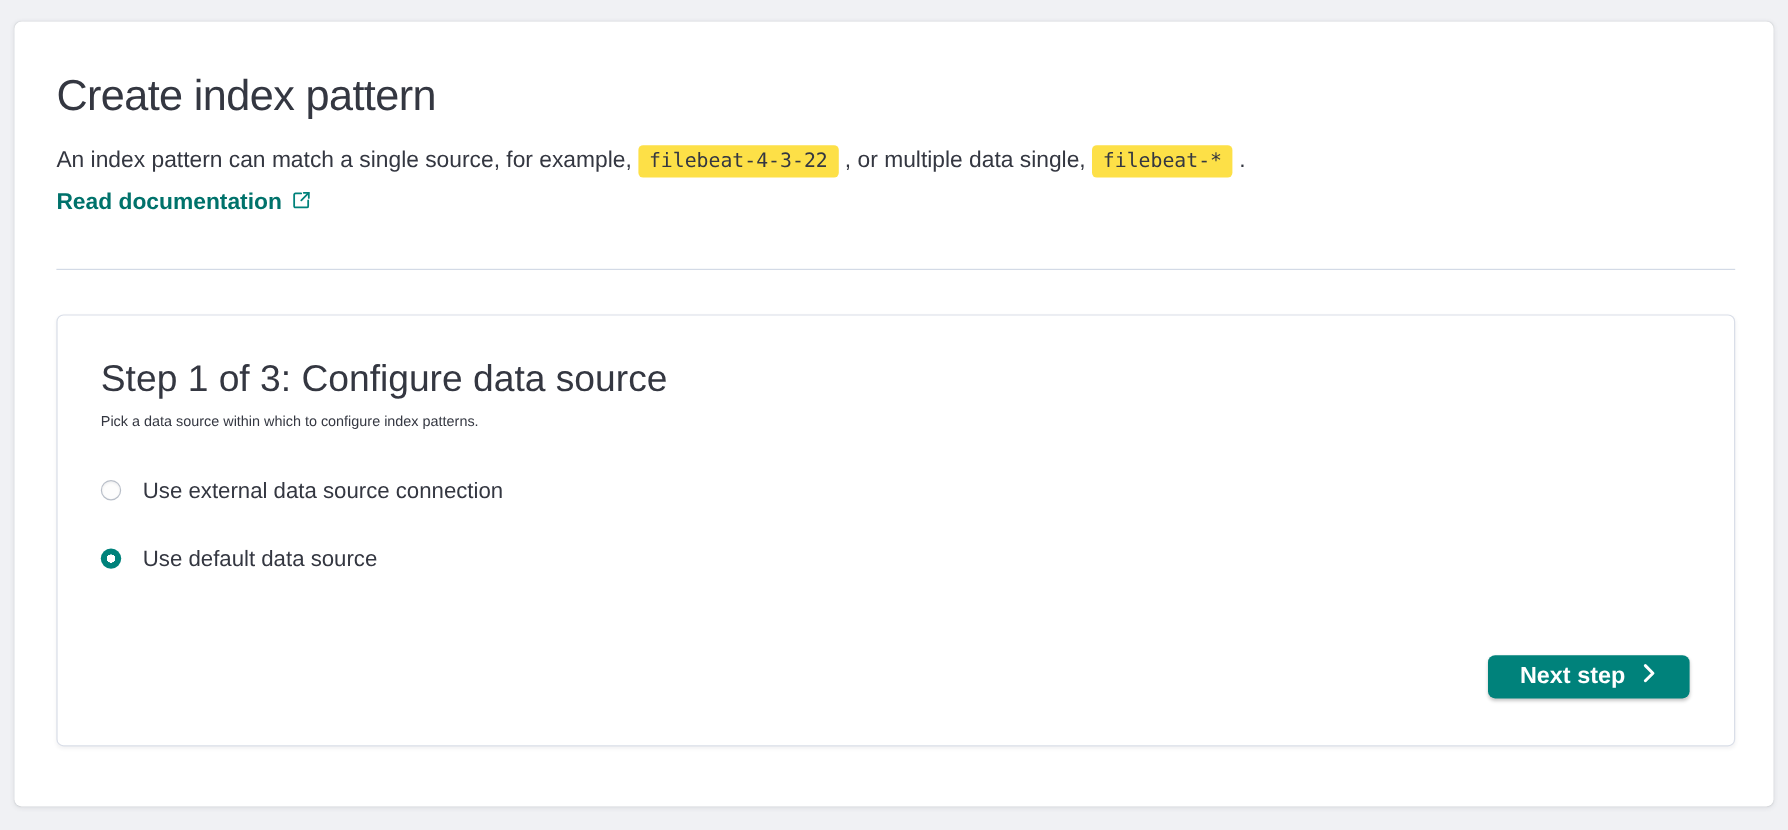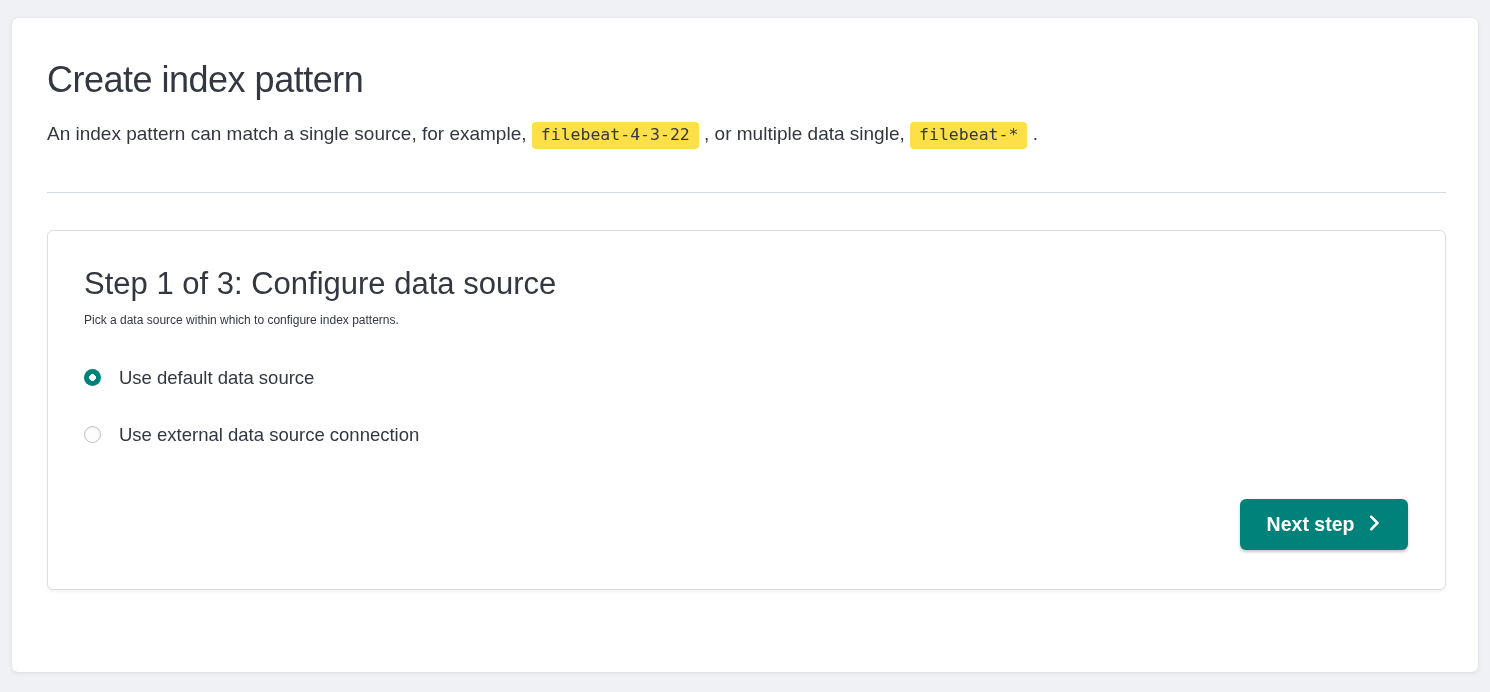--- a/index.html
+++ b/index.html
@@ -111,21 +111,21 @@
     bottom: 39px;
     display: flex;
     justify-content: flex-end;
   }
   .next-step-button {
     display: inline-flex;
     align-items: center;
     justify-content: center;
     gap: 13px;
     min-width: 168px;
-    height: 51px;
+    height: 36px;
     padding: 0 22px;
     background: #00827b;
     color: #ffffff;
     border: none;
     border-radius: 6px;
     font-family: "Liberation Sans", sans-serif;
     font-size: 19.5px;
     font-weight: 700;
     cursor: pointer;
     box-shadow: 0 2px 3px rgba(0,0,0,0.22);
@@ -134,38 +134,50 @@
 </style>
 </head>
 <body>
 
 <div class="outer-panel">
 
   <h1 class="page-title">Create index pattern</h1>
 
   <p class="intro"><span>An index pattern can match a single source, for example, </span><span class="code-chip">filebeat-4-3-22</span><span> , or </span><span class="bold-word">multiple</span><span> data single, </span><span class="code-chip">filebeat-*</span><span> .</span></p>
 
+  <div class="doc-link-row">
+    <a class="doc-link">
+      <span>Read documentation</span>
+      <span class="icon-svg">
+        <svg width="17" height="17" viewBox="0 0 16 16" fill="none">
+          <path d="M13 8.5V13a1 1 0 0 1-1 1H3a1 1 0 0 1-1-1V4a1 1 0 0 1 1-1h4.5" stroke="#00827b" stroke-width="1.4" stroke-linecap="round"></path>
+          <path d="M9.5 2.5H13.5V6.5" stroke="#00827b" stroke-width="1.4" stroke-linecap="round"></path>
+          <path d="M13.2 2.8L7.6 8.4" stroke="#00827b" stroke-width="1.4" stroke-linecap="round"></path>
+        </svg>
+      </span>
+    </a>
+  </div>
 
   <hr class="divider">
 
   <div class="step-panel">
 
     <h2 class="step-heading">Step 1 of 3: Configure data source</h2>
     <p class="step-subheading">Pick a data source within which to configure index patterns.</p>
 
     <div class="radio-group">
 
       <div class="radio-row">
-        <span class="radio-circle selected"></span>
-        <span class="radio-label">Use default data source</span>
+        <span class="radio-circle unselected"></span>
+        <span class="radio-label">Use external data source connection</span>
       </div>
 
       <div class="radio-row">
-        <span class="radio-circle unselected"></span>
-        <span class="radio-label">Use external data source connection</span>
+        <span class="radio-circle selected"></span>
+        <span class="radio-label">Use default data source</span>
       </div>
 
     </div>
 
     <div class="button-row">
       <button class="next-step-button">
         <span>Next step</span>
         <span class="icon-svg">
           <svg width="14" height="16" viewBox="0 0 12 14" fill="none">
             <path d="M3.5 1.5L9 7L3.5 12.5" stroke="#ffffff" stroke-width="2.2" stroke-linecap="round" stroke-linejoin="round"></path>

